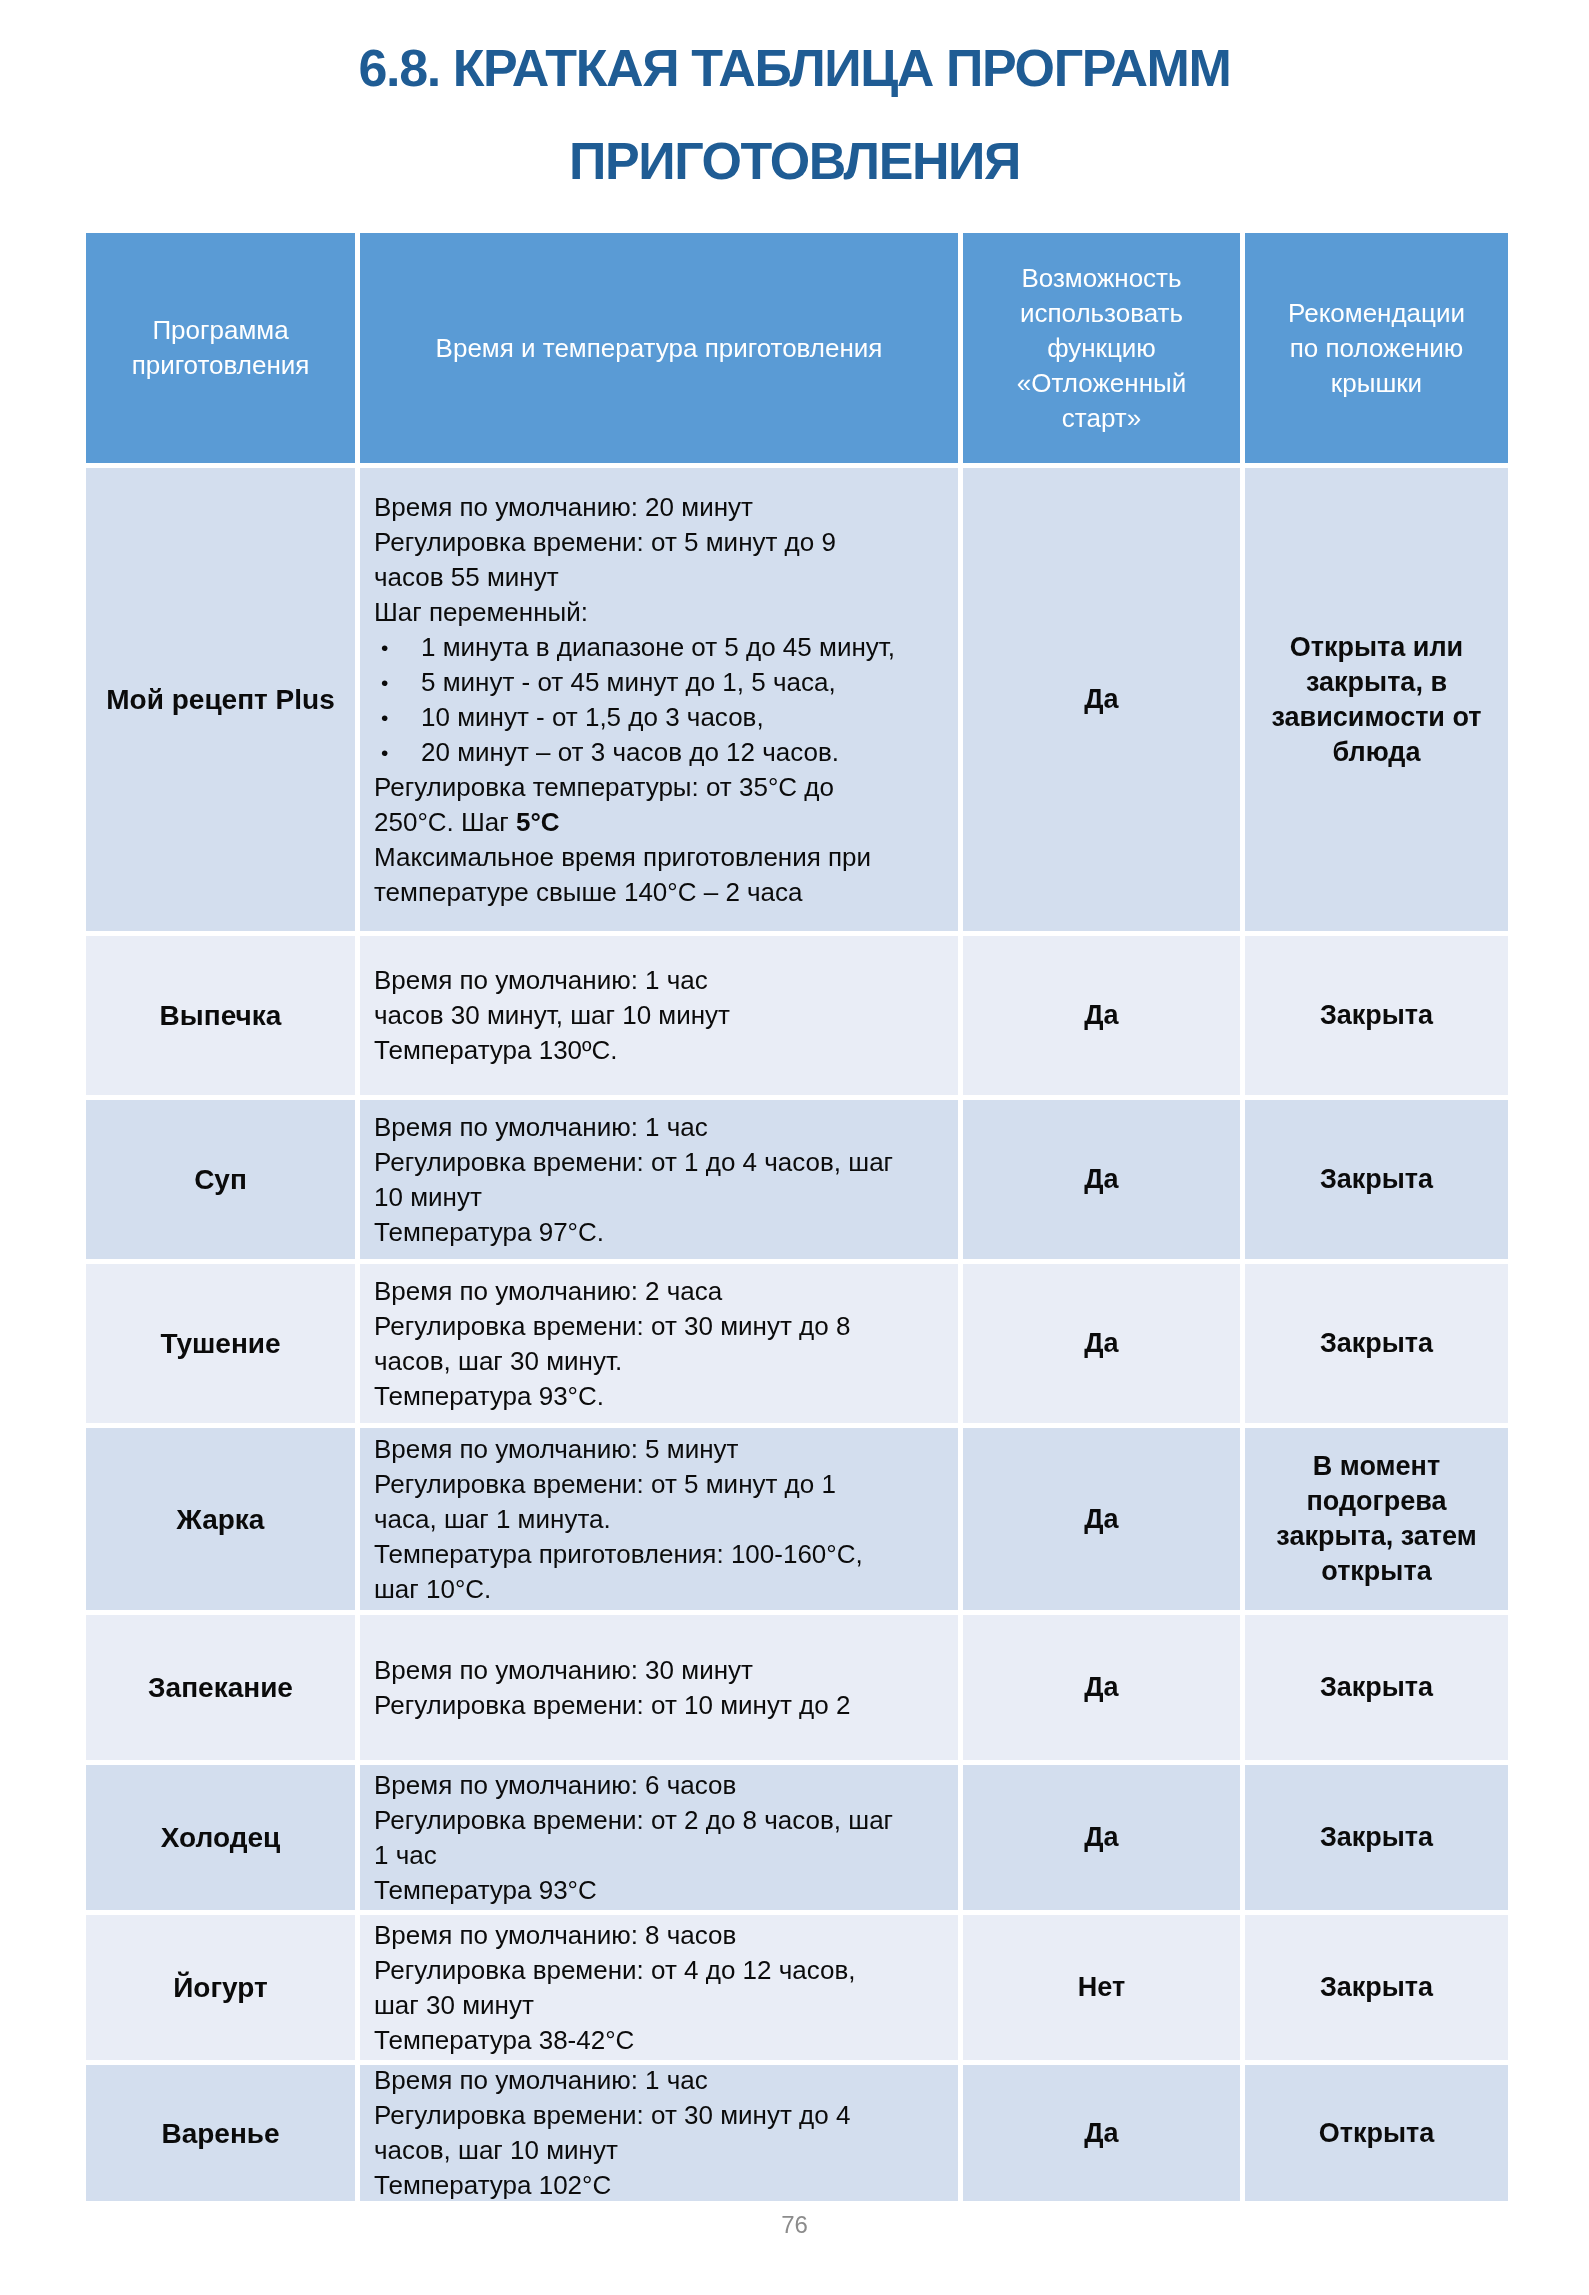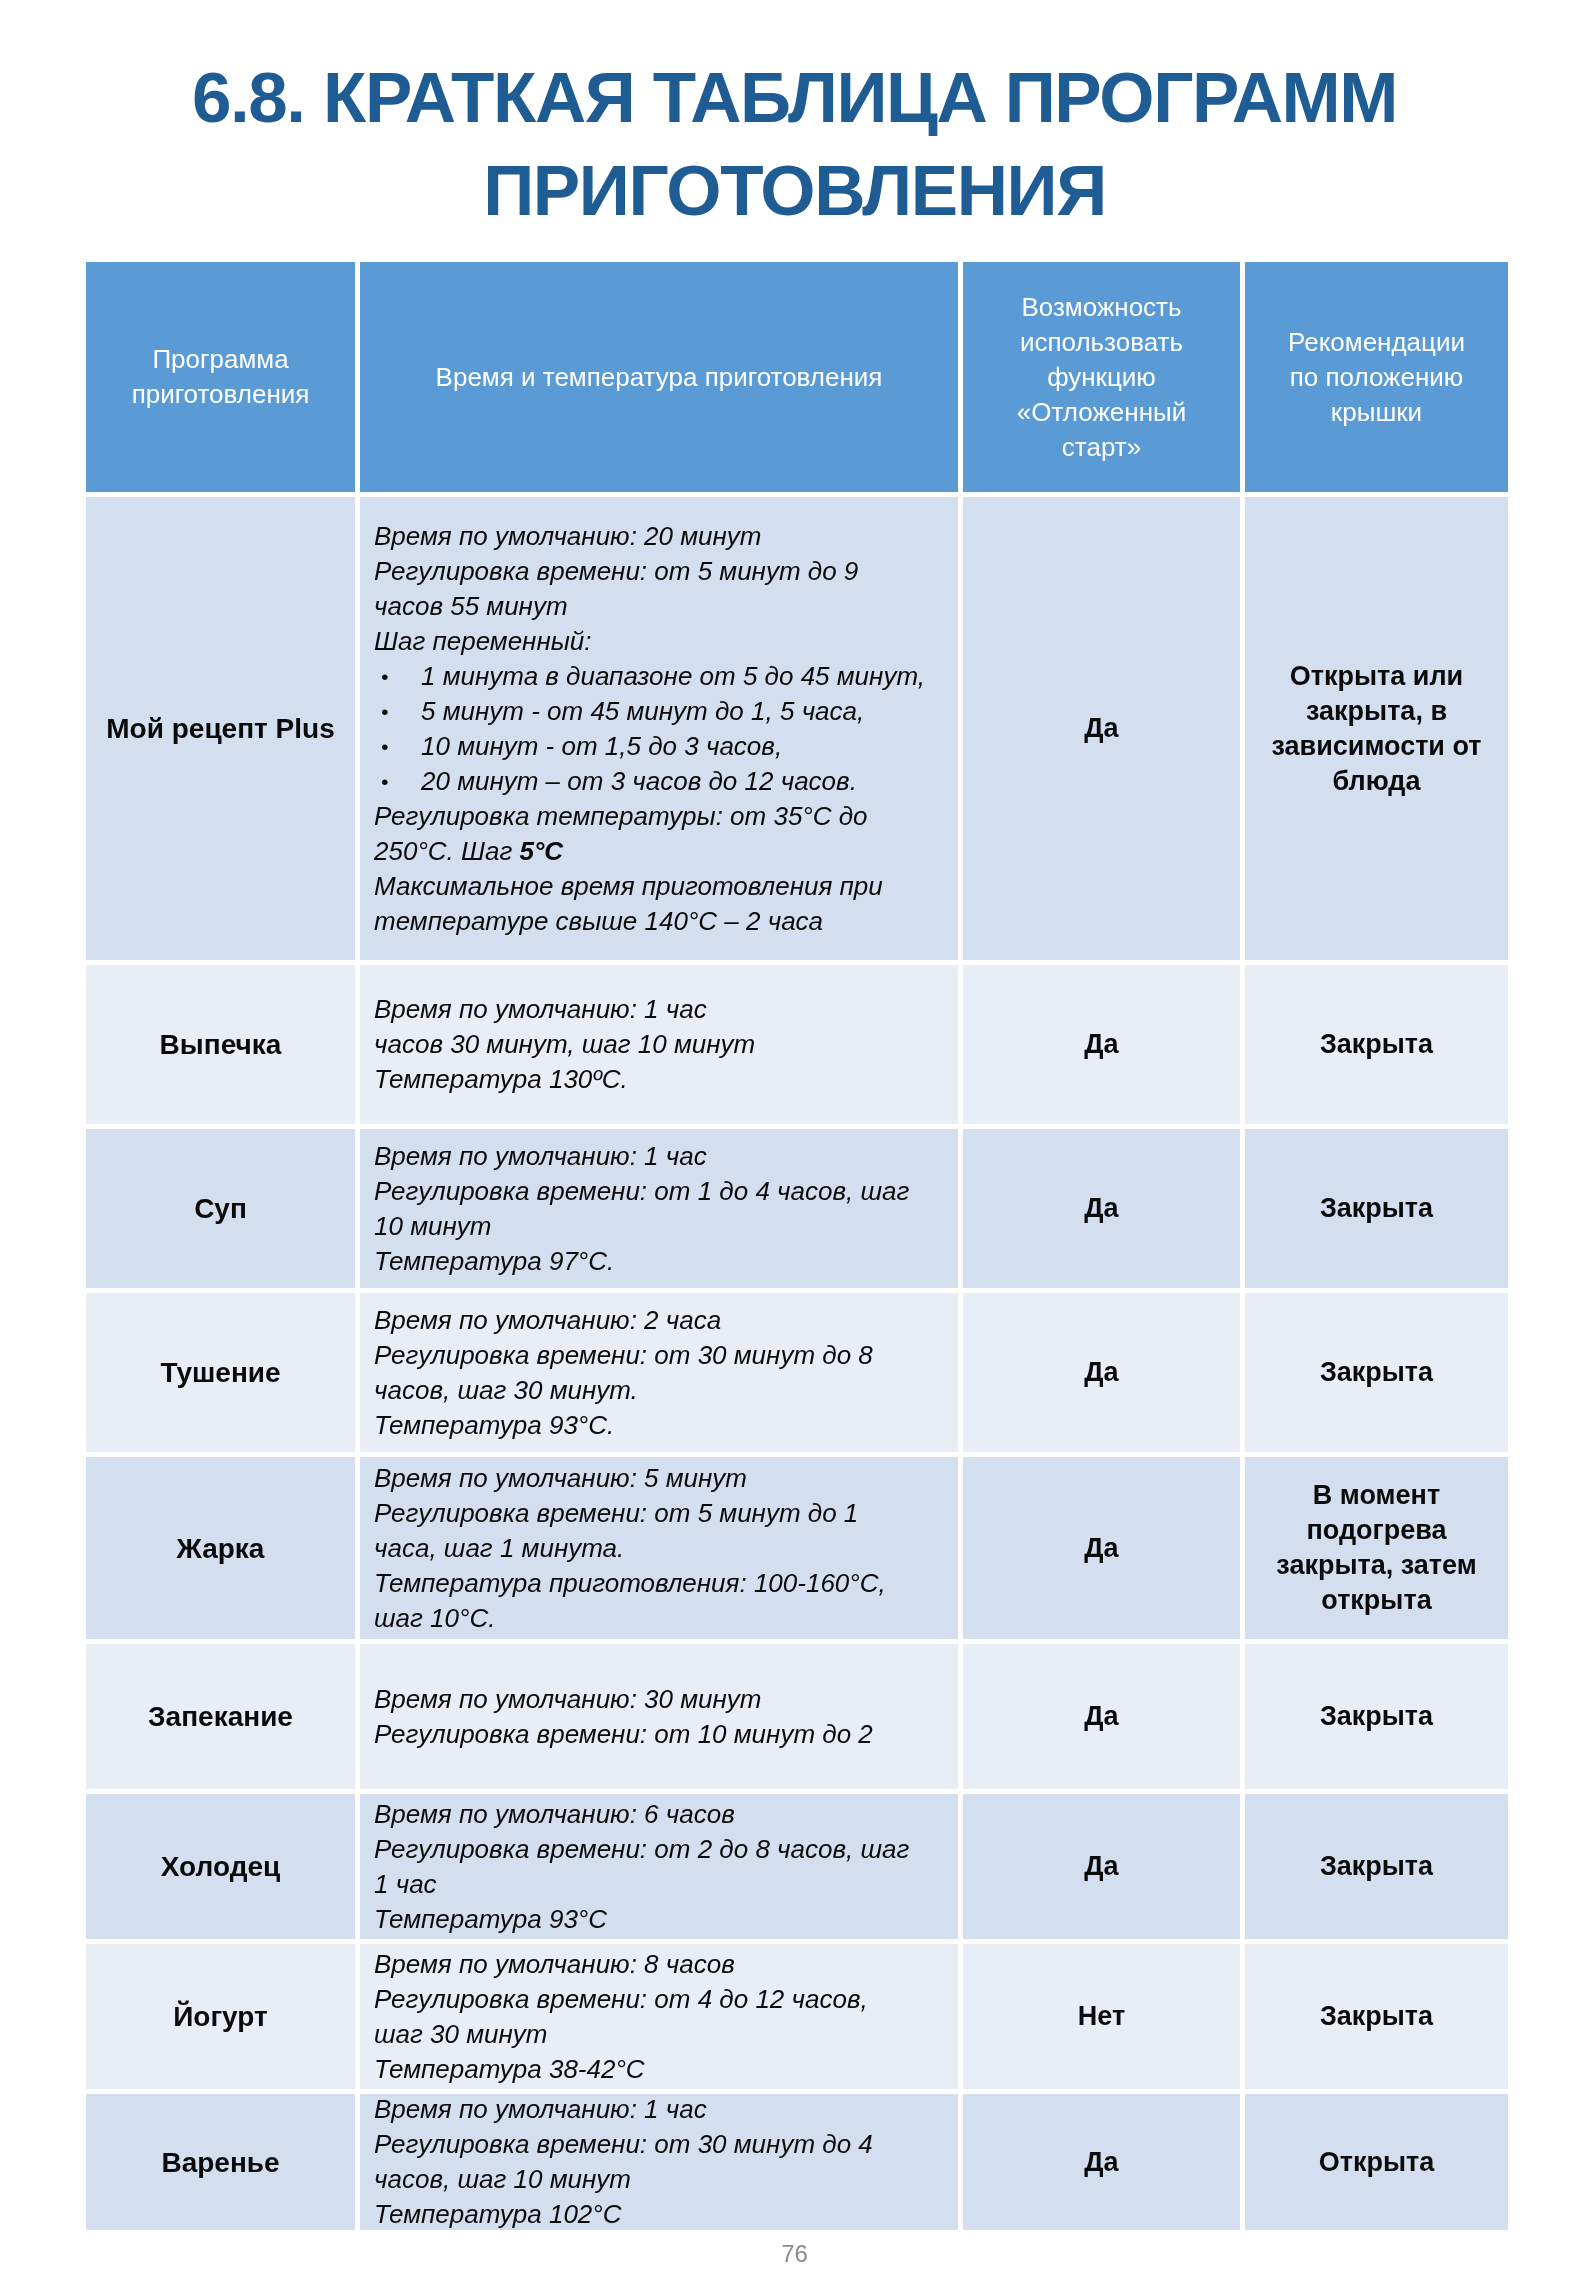--- a/index.html
+++ b/index.html
@@ -8,22 +8,22 @@
     --title:#1F5C94; --page_number:#8C8C8C;
     --grid:#FFFFFF; --body_text:#0B0B0B;
   }
   *{box-sizing:border-box;margin:0;padding:0;}
   html,body{background:#FFFFFF;}
   body{
     width:1589px;height:2295px;position:relative;overflow:hidden;
     font-family:"Liberation Sans",sans-serif;color:var(--body_text);
   }
   .title{
-    margin:51px auto 0;max-width:1243px;text-align:center;
-    font-size:71px;font-weight:700;line-height:93px;letter-spacing:-1.4px;
+    margin:22px auto 0;max-width:1243px;text-align:center;
+    font-size:52px;font-weight:700;line-height:93px;letter-spacing:-1.4px;
     color:var(--title);
   }
   .tbl{
     margin:25.4px 0 0 86px;
     display:grid;
     grid-template-columns:269px 598px 277px 263px;
     grid-template-rows:230px 463px 159px 159px 159px 182px 145px 145px 145px 136px;
     gap:5px;
     background:var(--grid);
   }
@@ -33,21 +33,21 @@
     background:var(--header_bg);color:var(--header_text);
     font-size:29px;line-height:42px;text-align:center;
     align-items:center;padding:4.2px 5.7px;
   }
   .r-dark{background:var(--row_dark);}
   .r-light{background:var(--row_light);}
   .prog{
     font-weight:700;font-size:28px;text-align:center;align-items:center;
     padding:2.8px 5.7px;line-height:35px;
   }
-  .details{padding:4.2px 7px 4.2px 14px;font-style:italic;}
+  .details{padding:4.2px 7px 4.2px 14px;}
   .ln{font-size:26px;line-height:35px;white-space:nowrap;}
   .details .ln{text-align:left;}
   .bullet{display:flex;padding-left:7px;}
   .bullet .b{width:40px;flex:0 0 40px;font-size:21px;}
   .center-col{align-items:center;text-align:center;padding:3px 7px;}
   .center-col .ln{font-weight:700;font-size:27px;}
   .pagenum{
     margin-top:10px;text-align:center;
     font-size:24px;color:var(--page_number);
   }

